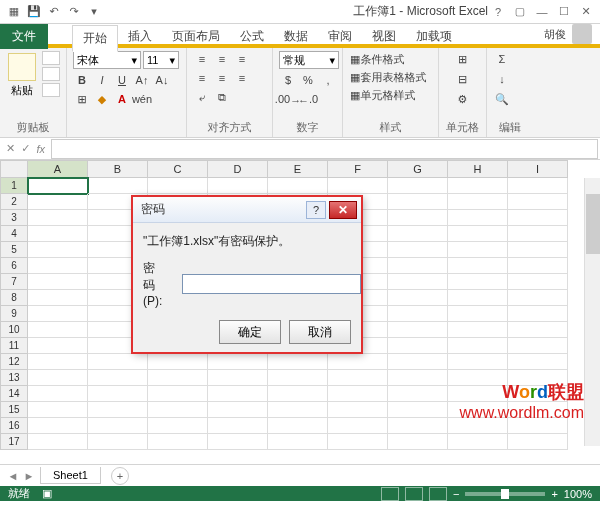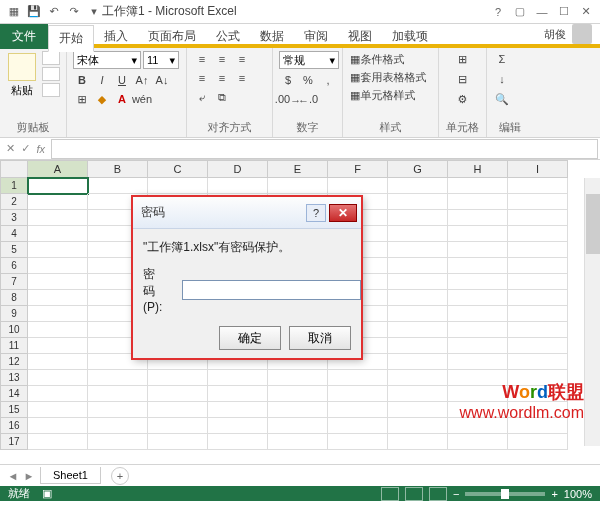--- a/index.html
+++ b/index.html
@@ -1,28 +1,28 @@
 <!DOCTYPE html>
 <html><head>
 <meta charset="utf-8">
 <style>
 * { margin: 0; padding: 0; box-sizing: border-box; font-family: "Microsoft YaHei", SimSun, sans-serif; }
 body { width: 600px; height: 506px; background: #fff; overflow: hidden; font-size: 11px; position: relative; }
 
 .titlebar { height: 24px; background: #fff; display: flex; align-items: center; border-bottom: 1px solid #d4d4d4; }
 .qat { display: flex; align-items: center; gap: 4px; padding-left: 6px; }
 .qat-icon { width: 16px; height: 16px; display: flex; align-items: center; justify-content: center; color: #5a5a5a; cursor: pointer; }
-.title-center { flex: 1; text-align: left; font-size: 12px; color: #444; }
+.title-center { flex: 1; text-align: right; font-size: 12px; color: #444; }
 .win-controls { display: flex; gap: 2px; padding-right: 4px; }
 .win-btn { width: 20px; height: 16px; display: flex; align-items: center; justify-content: center; color: #666; cursor: pointer; }
 
 .ribbon-tabs { height: 24px; background: #fff; display: flex; align-items: flex-start; border-bottom: 4px solid #eab308; }
 .tab-file { background: #217346; color: #fff; padding: 4px 12px; font-size: 12px; cursor: pointer; }
 .tab { padding: 4px 10px; font-size: 12px; color: #444; cursor: pointer; }
-.tab.active { border: 1px solid #d4d4d4; border-bottom: 1px solid #fff; background: #fff; position: relative; top: 1px; }
+.tab.active { border: 1px solid #d4d4d4; border-bottom: 1px solid #fff; background: #fff; position: relative; top: 1px; margin-left: 24px; }
 .user-area { margin-left: auto; display: flex; align-items: center; gap: 6px; padding-right: 8px; color: #444; }
 .avatar { width: 20px; height: 20px; background: #ccc; border-radius: 2px; }
 
 .ribbon { height: 90px; background: #f3f3f3; border-bottom: 1px solid #d4d4d4; display: flex; font-size: 11px; }
 .group { border-right: 1px solid #d9d9d9; padding: 3px 6px 2px; display: flex; flex-direction: column; }
 .group-body { flex: 1; display: flex; align-items: flex-start; gap: 4px; }
 .group-label { text-align: center; color: #666; font-size: 11px; padding-top: 2px; }
 .big-btn { display: flex; flex-direction: column; align-items: center; gap: 2px; cursor: pointer; padding: 2px; }
 .big-icon { width: 28px; height: 28px; background: #fffbe6; border: 1px solid #e0d080; }
 .small-icons { display: flex; flex-direction: column; gap: 2px; }
@@ -54,21 +54,21 @@
 .sheet-tab { border: 1px solid #ccc; border-top: none; padding: 2px 12px; background: #fff; font-size: 11px; cursor: pointer; }
 .sheet-add { width: 18px; height: 18px; border: 1px solid #ccc; border-radius: 50%; display: flex; align-items: center; justify-content: center; cursor: pointer; color: #666; margin-left: 6px; }
 
 .statusbar { height: 15px; background: #217346; color: #fff; display: flex; align-items: center; padding: 0 8px; font-size: 11px; }
 .status-right { margin-left: auto; display: flex; align-items: center; gap: 6px; }
 .view-btn { width: 18px; height: 14px; border: 1px solid rgba(255,255,255,0.5); cursor: pointer; }
 .zoom-slider { width: 80px; height: 4px; background: rgba(255,255,255,0.4); position: relative; }
 .zoom-thumb { width: 8px; height: 10px; background: #fff; position: absolute; left: 36px; top: -3px; }
 
 .dialog { position: absolute; left: 132px; top: 196px; width: 230px; background: #f0f0f0; border: 1px solid #6b8aae; box-shadow: 2px 2px 8px rgba(0,0,0,0.3); outline: 2px solid #e03030; outline-offset: -1px; }
-.dlg-title { height: 32px; background: linear-gradient(#fdfdfd,#e4ecf7); display: flex; align-items: center; padding: 0 4px 0 8px; font-size: 12px; color: #333; border-bottom: 1px solid #c8d4e6; }
+.dlg-title { height: 26px; background: linear-gradient(#fdfdfd,#e4ecf7); display: flex; align-items: center; padding: 0 4px 0 8px; font-size: 12px; color: #333; border-bottom: 1px solid #c8d4e6; }
 .dlg-title .sp { flex: 1; }
 .dlg-help { width: 20px; height: 18px; background: #e8eef8; border: 1px solid #9cb4d8; display: flex; align-items: center; justify-content: center; font-size: 11px; cursor: pointer; margin-right: 3px; }
 .dlg-close { width: 28px; height: 18px; background: linear-gradient(#e57373,#c62828); border: 1px solid #8b0000; color: #fff; display: flex; align-items: center; justify-content: center; cursor: pointer; font-weight: bold; }
 .dlg-body { padding: 10px 10px 8px; font-size: 12px; color: #222; }
 .dlg-msg { margin-bottom: 10px; }
 .dlg-row { display: flex; align-items: center; gap: 20px; margin-bottom: 12px; }
 .dlg-input { flex: 1; height: 20px; border: 1px solid #7a93b3; background: #fff; }
 .dlg-btns { display: flex; justify-content: flex-end; gap: 8px; }
 .dlg-btn { width: 62px; height: 24px; border: 1px solid #888; background: linear-gradient(#fdfdfd,#e4e4e4); font-size: 12px; cursor: pointer; }
 

